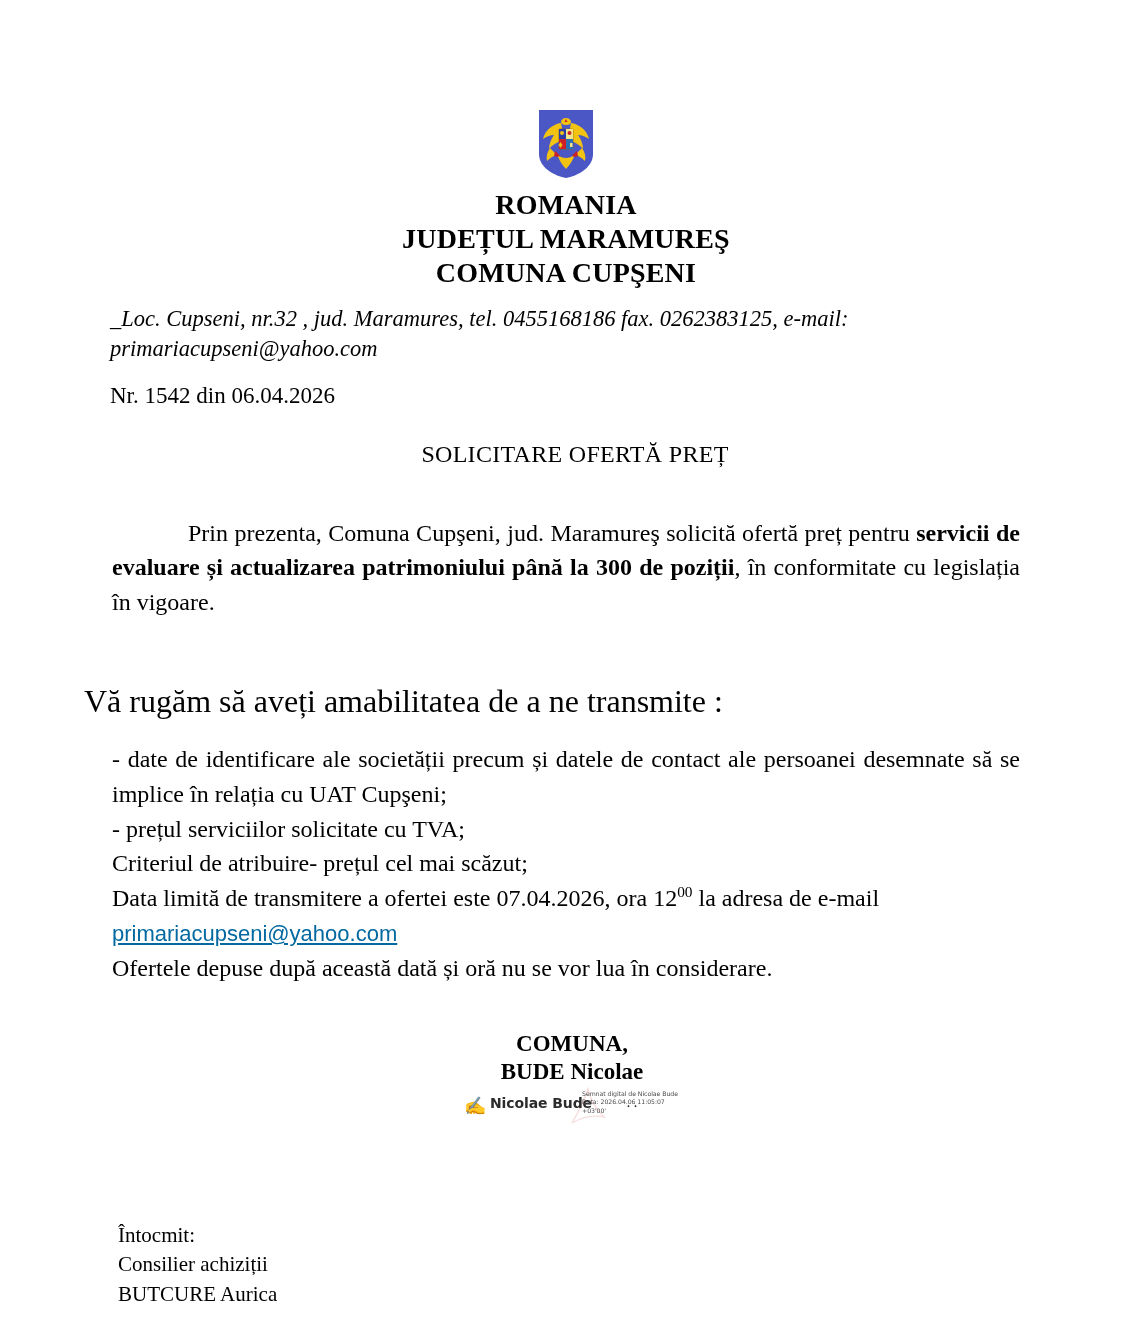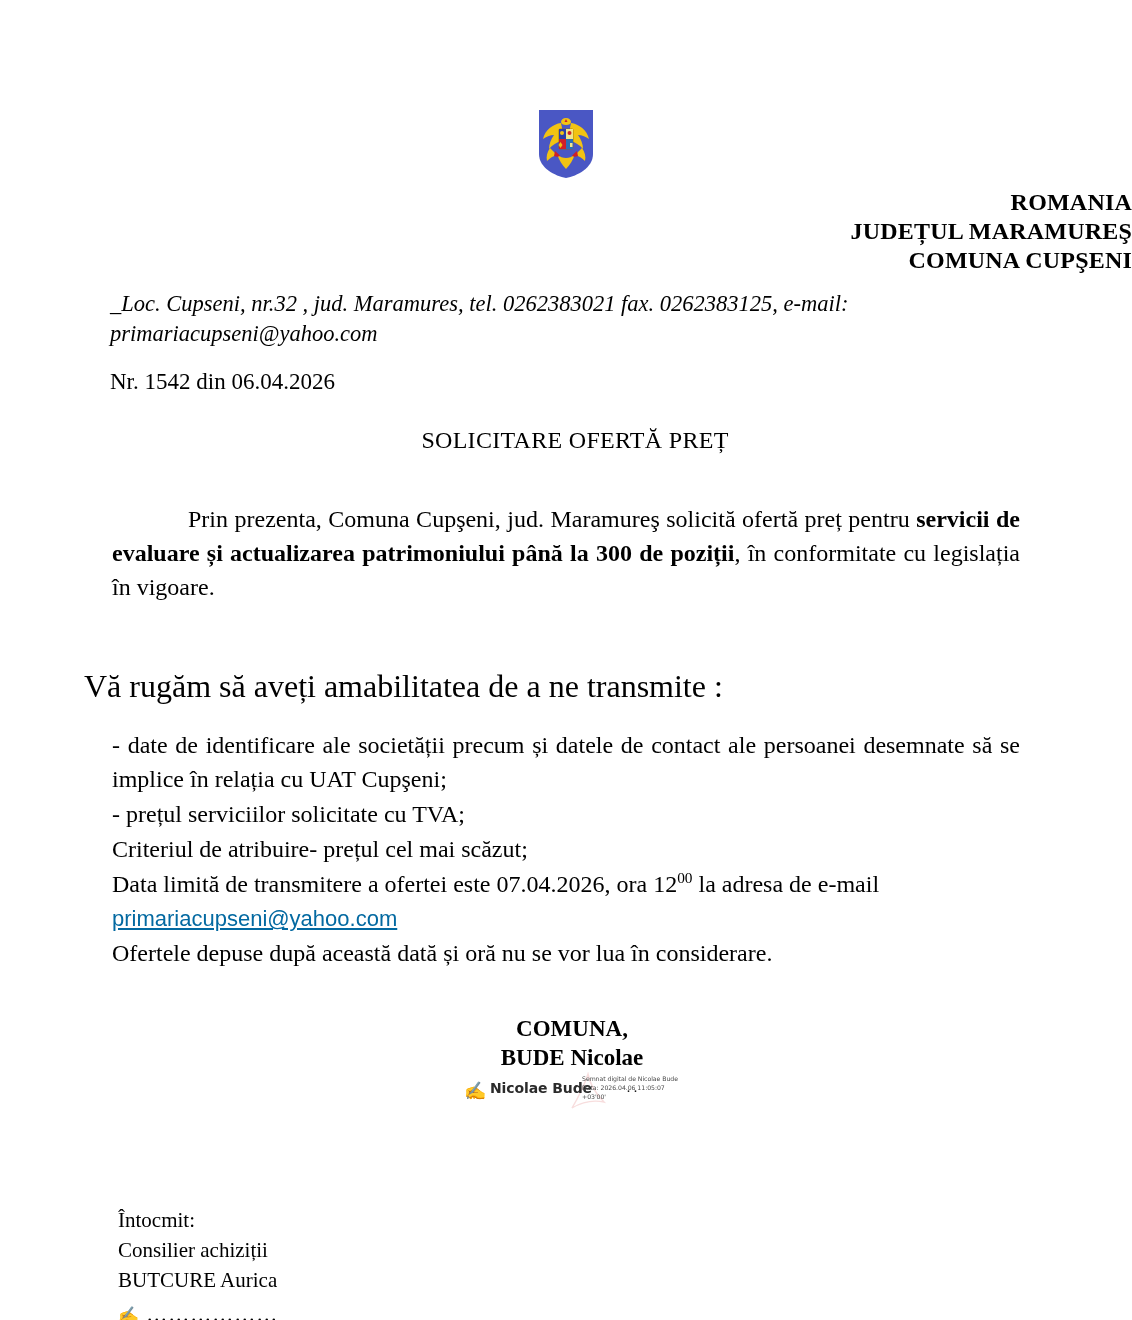--- a/index.html
+++ b/index.html
@@ -30,23 +30,23 @@
   }
   .crest {
     display: inline-block;
     width: 58px;
     height: 72px;
     vertical-align: top;
   }
 
   
   .header {
-    text-align: right;
+    text-align: center;
     font-weight: bold;
-    font-size: 24px;
+    font-size: 28px;
     line-height: 1.21;
     letter-spacing: 0.2px;
     margin-top: 8px;
   }
   .header div { white-space: nowrap; }
 
   
   .address {
     margin: 14px 110px 0 110px;
     font-style: italic;
@@ -226,21 +226,21 @@
       </svg>
     </span>
   </div>
 
   <div class="header">
     <div>ROMANIA</div>
     <div>JUDEȚUL MARAMUREŞ</div>
     <div>COMUNA CUPŞENI</div>
   </div>
 
-  <div class="address">_Loc. Cupseni, nr.32 , jud. Maramures, tel. 0262383021 fax. 0262383125, e-mail: primariacupseni@yahoo.com</div>
+  <div class="address">_Loc. Cupseni, nr.32 , jud. Maramures, tel. 0455168186 fax. 0262383125, e-mail: primariacupseni@yahoo.com</div>
 
   <div class="docnr">Nr. 1542 din 06.04.2026</div>
 
   <div class="doctitle">SOLICITARE OFERTĂ PREȚ</div>
 
   <div class="body-block">
     <p>
       <span class="indent"></span><span>Prin prezenta, Comuna Cupşeni, jud. Maramureş solicită ofertă preț pentru </span><b class="strong">servicii de evaluare și actualizarea patrimoniului până la 300 de poziții</b><span>, în conformitate  cu legislația în vigoare.</span>
     </p>
   </div>

